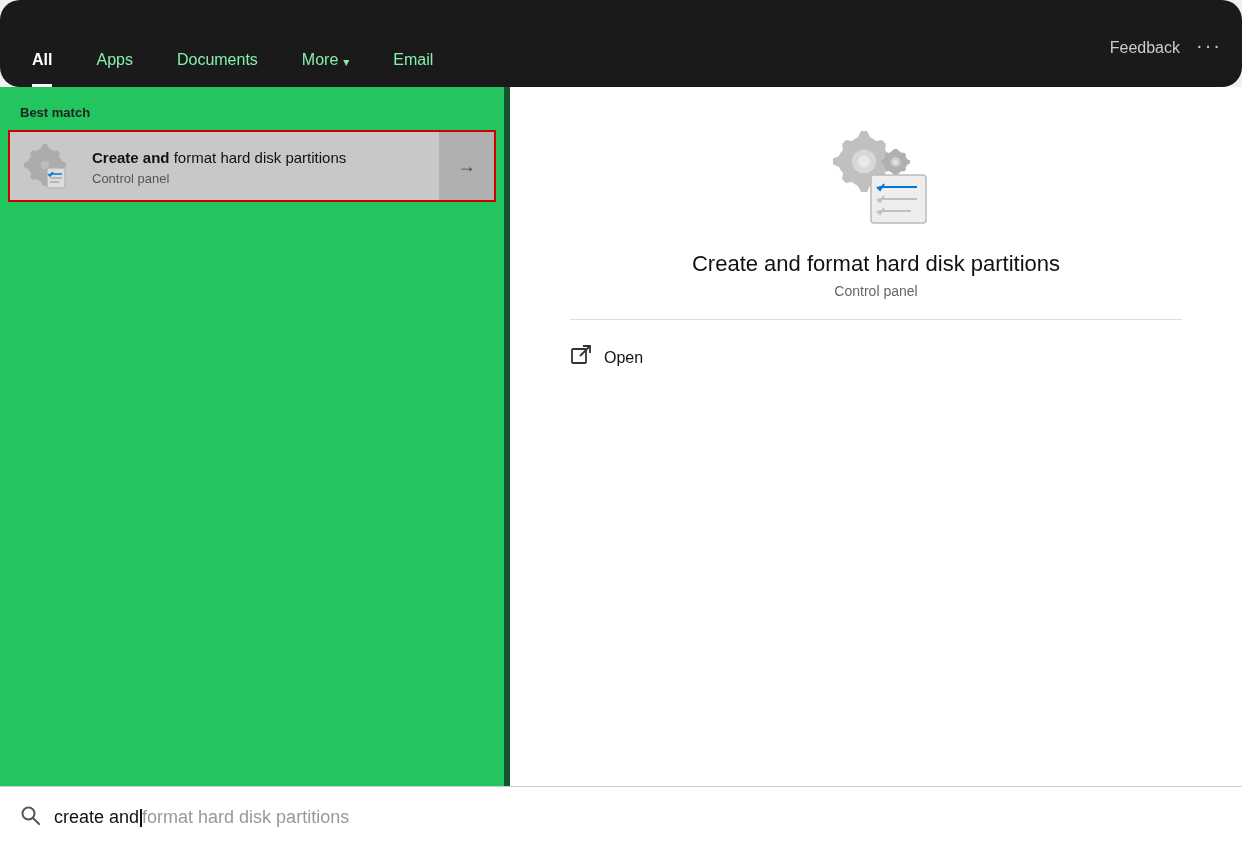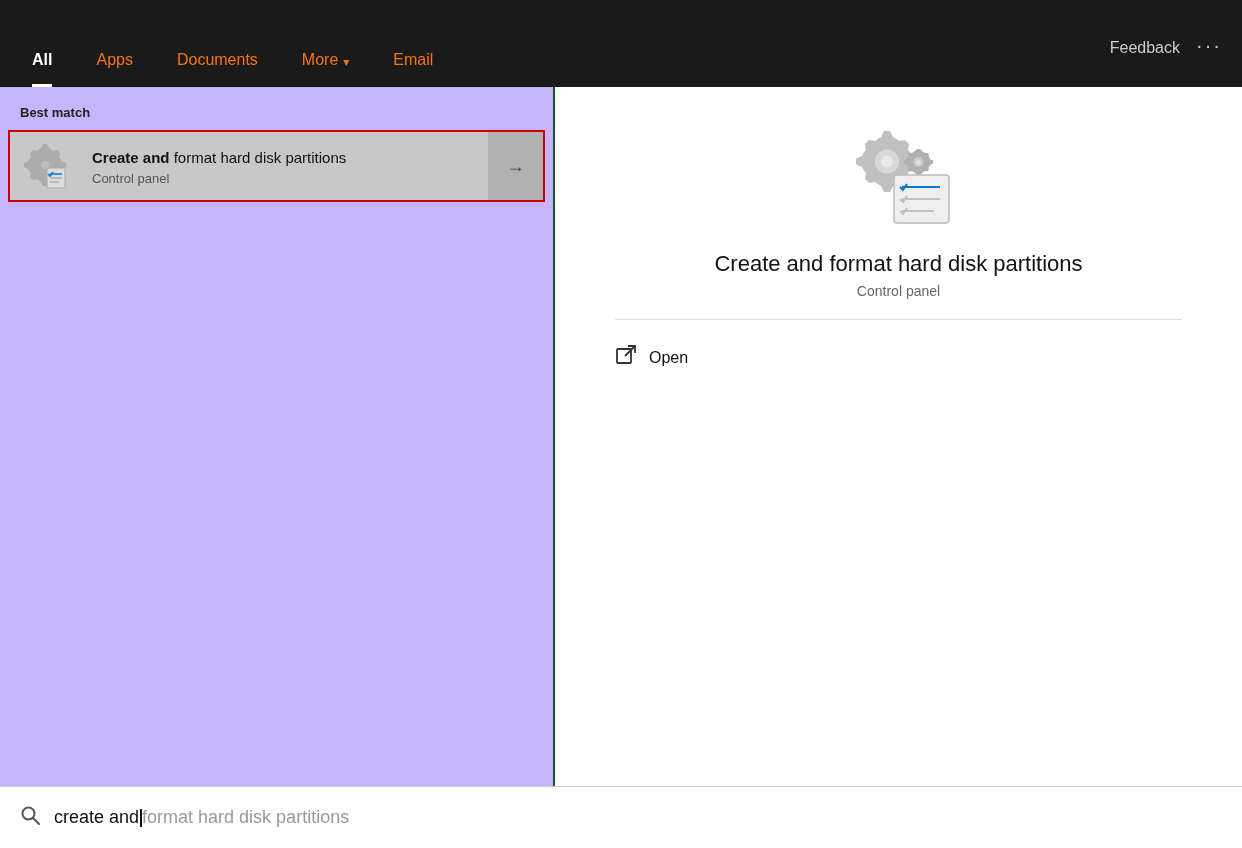--- a/index.html
+++ b/index.html
@@ -14,31 +14,32 @@
 
     
     #top-nav {
       width: 100%;
       height: 87px;
       background: #1a1a1a;
       display: flex;
       align-items: flex-end;
       padding: 0 20px 0 10px;
       position: relative;
+      border-radius: 20px;
     }
 
     .nav-items {
       display: flex;
       align-items: flex-end;
       flex: 1;
       height: 100%;
     }
 
     .nav-item {
-      color: #f97316;
+      color: #86efac;
       font-size: 16px;
       padding: 0 22px 18px 22px;
       cursor: pointer;
       position: relative;
       height: 100%;
       display: flex;
       align-items: flex-end;
       white-space: nowrap;
     }
 
@@ -85,25 +86,25 @@
 
     
     #main-content {
       display: flex;
       width: 100%;
       height: calc(848px - 87px - 62px);
     }
 
     
     #left-panel {
-      width: 555px;
-      background: #c4b5fd;
+      width: 510px;
+      background: #22c55e;
       padding: 18px 0 0 0;
       flex-shrink: 0;
-      border-right: 2px solid #14532d;
+      border-right: 6px solid #14532d;
     }
 
     .section-label {
       font-size: 13px;
       font-weight: 700;
       color: #222;
       padding: 0 20px 10px 20px;
     }
 
     

